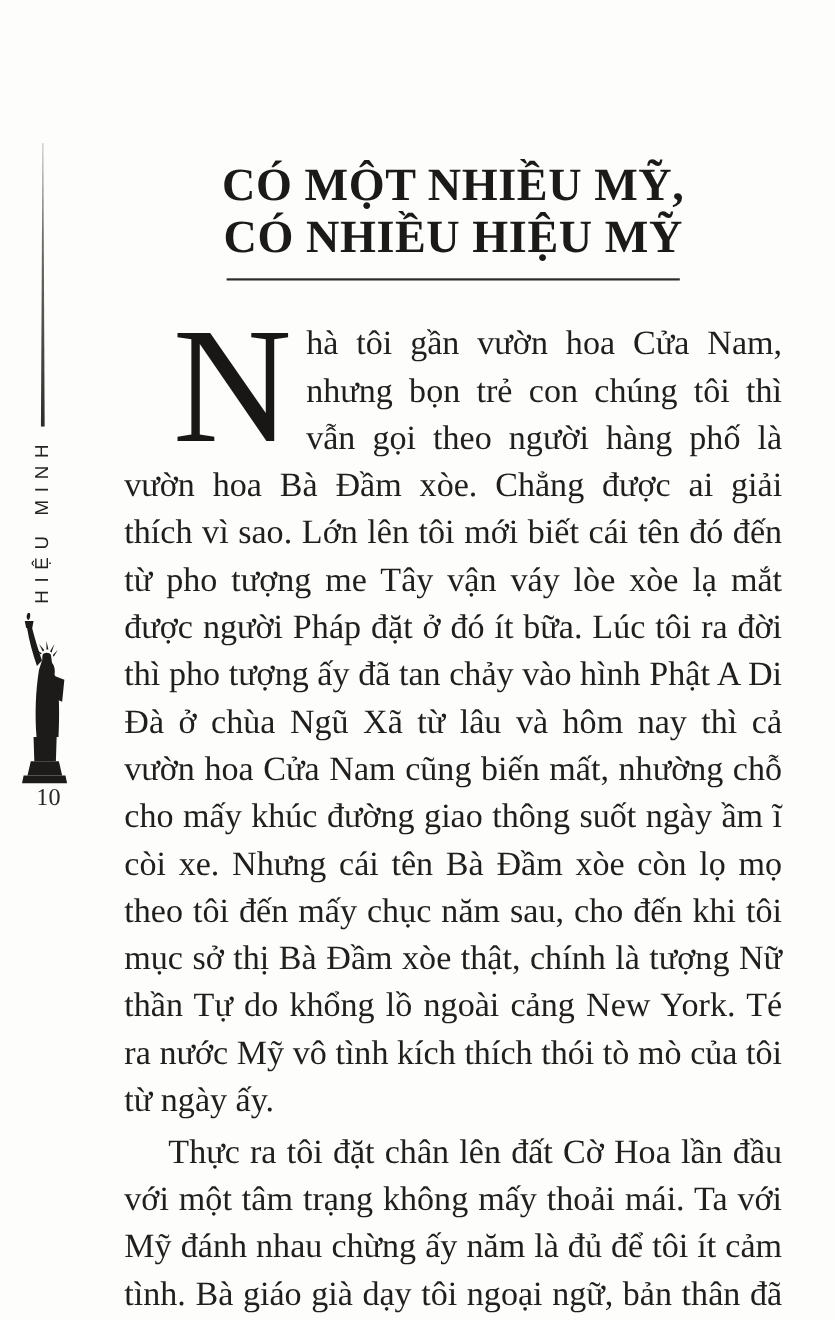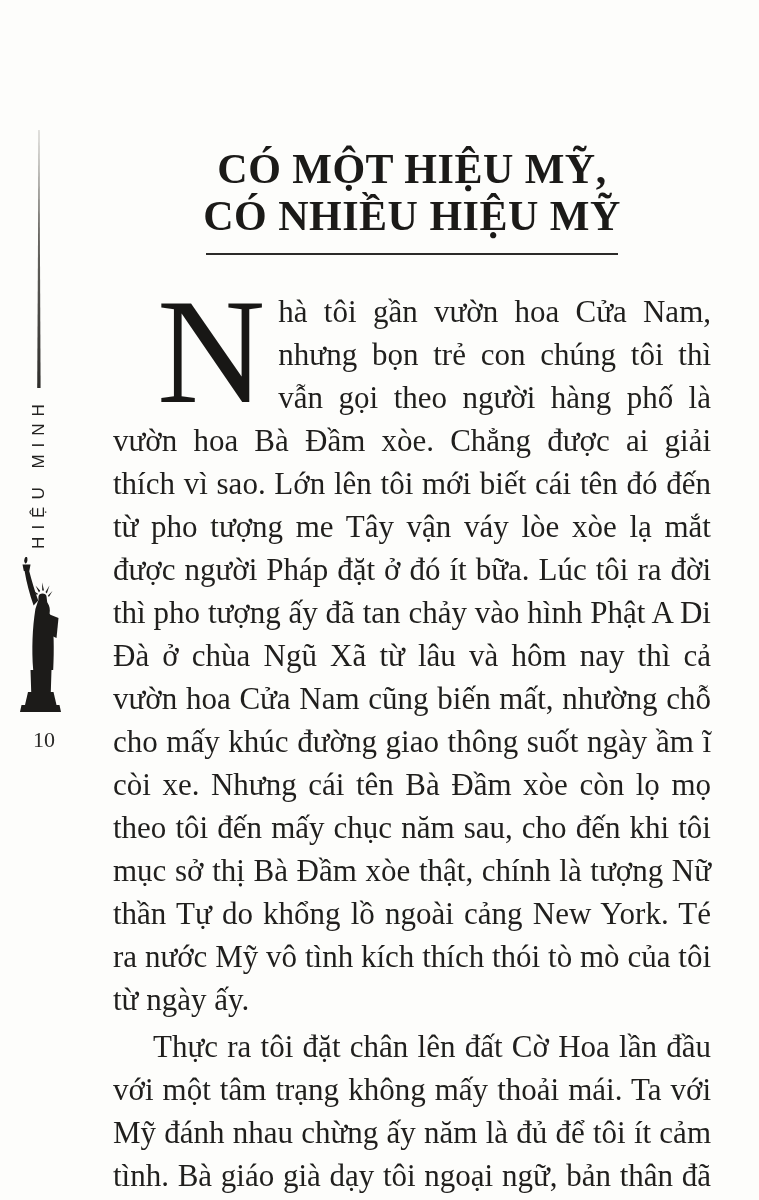--- a/index.html
+++ b/index.html
@@ -21,21 +21,21 @@
     width: 158px; height: 36px;
     transform: translate(-50%, -50%) rotate(-90deg);
     font-family: "Liberation Sans", "DejaVu Sans", sans-serif;
     font-size: 17px; line-height: 36px;
     letter-spacing: 7px; text-align: center;
     color: #242321; white-space: nowrap;
   }
   .statue { position: absolute; left: 16px; top: 557px; width: 48px; height: 158px; }
   .page-number {
     position: absolute; left: 14px; top: 712px; width: 60px;
-    text-align: center; font-size: 22px; color: #2a2927; margin-top: 15px;
+    text-align: center; font-size: 22px; color: #2a2927;
   }
 
   
   .text-col { position: absolute; left: 113px; top: 146px; width: 598px; }
   .chapter-title {
     text-align: center; font-weight: bold;
     font-size: 42px; line-height: 47px;
     letter-spacing: 0.5px; color: #1b1a18;
     margin: 0;
   }
@@ -107,21 +107,21 @@
 
         <path d="M5.5 148 L43.5 148 L45 155 L4 155 Z"></path>
       </g>
     </svg>
   </div>
 
   <div class="page-number">10</div>
 
   <div class="text-col">
     <h1 class="chapter-title">
-      <span>CÓ MỘT HIỆU MỸ,</span><br>
+      <span>CÓ MỘT NHIỀU MỸ,</span><br>
       <span>CÓ NHIỀU HIỆU MỸ</span>
     </h1>
     <div class="title-underline"></div>
 
     <div class="body-copy">
       <p class="para"><span class="dropcap">N</span><span>hà tôi gần vườn hoa Cửa Nam, nhưng bọn trẻ con chúng tôi thì vẫn gọi theo người hàng phố là vườn hoa Bà Đầm xòe. Chẳng được ai giải thích vì sao. Lớn lên tôi mới biết cái tên đó đến từ pho tượng me Tây vận váy lòe xòe lạ mắt được người Pháp đặt ở đó ít bữa. Lúc tôi ra đời thì pho tượng ấy đã tan chảy vào hình Phật A Di Đà ở chùa Ngũ Xã từ lâu và hôm nay thì cả vườn hoa Cửa Nam cũng biến mất, nhường chỗ cho mấy khúc đường giao thông suốt ngày ầm ĩ còi xe. Nhưng cái tên Bà Đầm xòe còn lọ mọ theo tôi đến mấy chục năm sau, cho đến khi tôi mục sở thị Bà Đầm xòe thật, chính là tượng Nữ thần Tự do khổng lồ ngoài cảng New York. Té ra nước Mỹ vô tình kích thích thói tò mò của tôi từ ngày ấy.</span></p>
       <p class="para"><span>Thực ra tôi đặt chân lên đất Cờ Hoa lần đầu với một tâm trạng không mấy thoải mái. Ta với Mỹ đánh nhau chừng ấy năm là đủ để tôi ít cảm tình. Bà giáo già dạy tôi ngoại ngữ, bản thân đã làm việc vài năm ở đó, lại hay chép miệng: “Mỹ là một đất</span></p>
     </div>
   </div>
 

